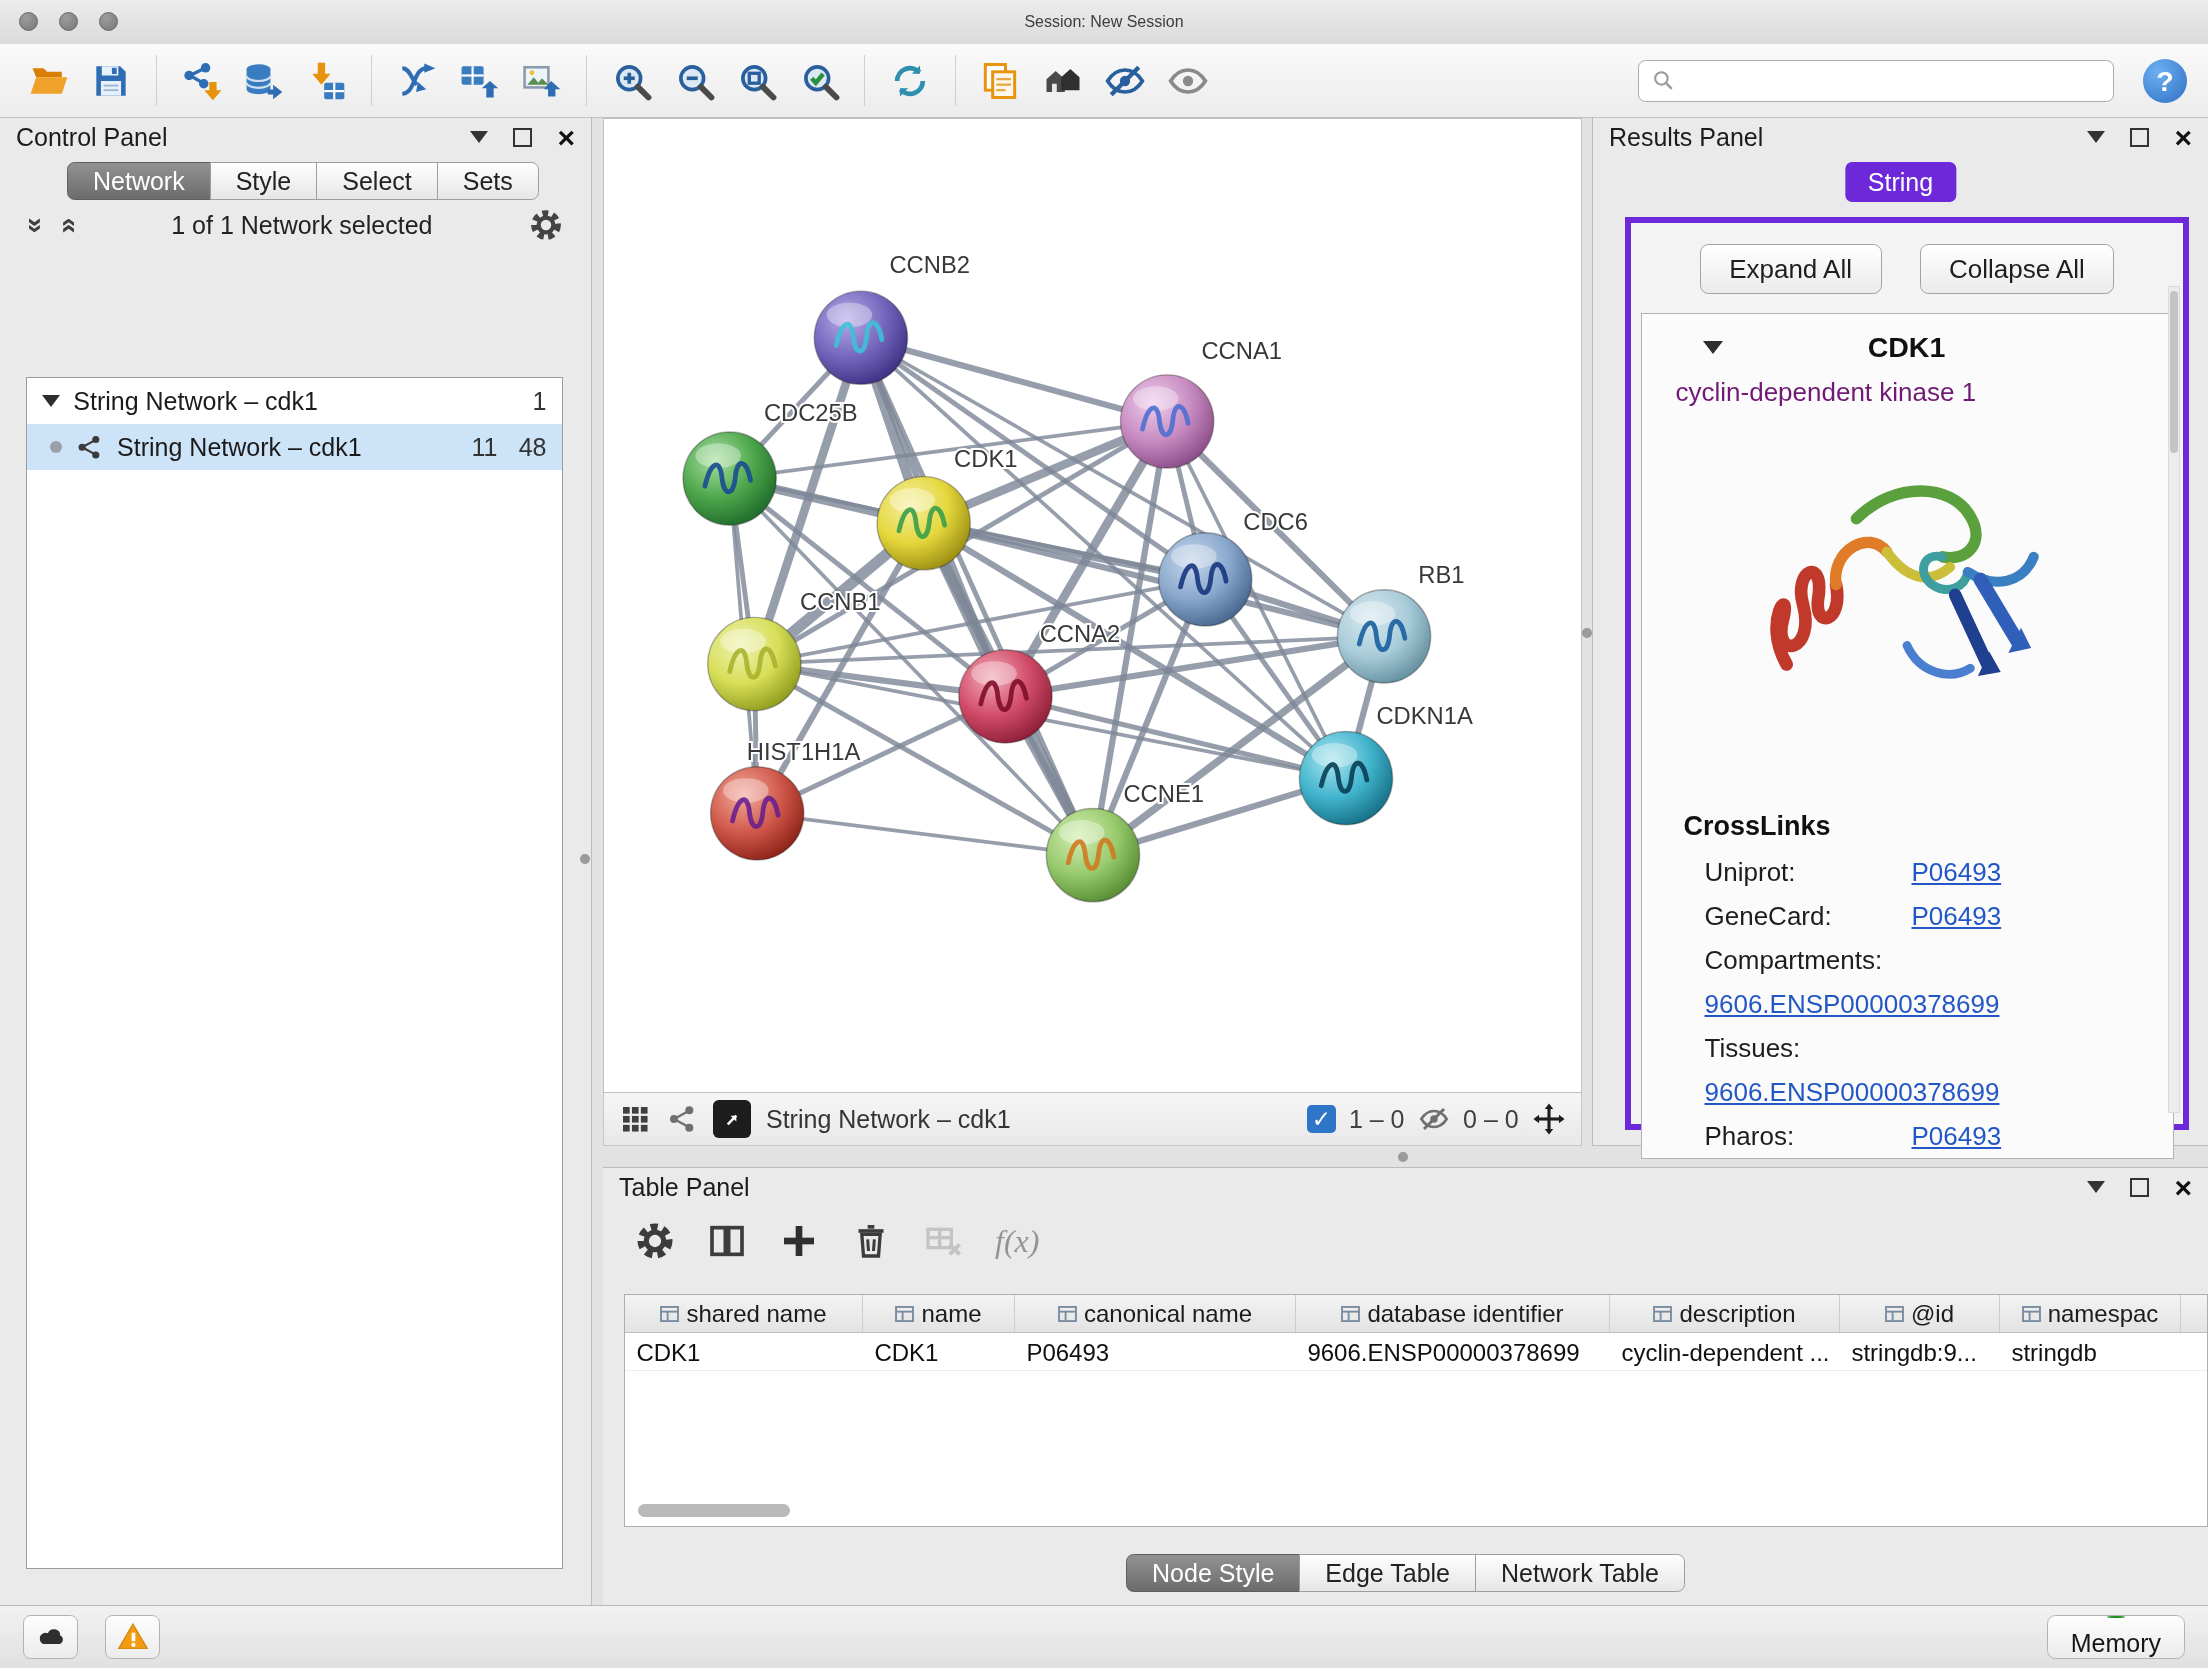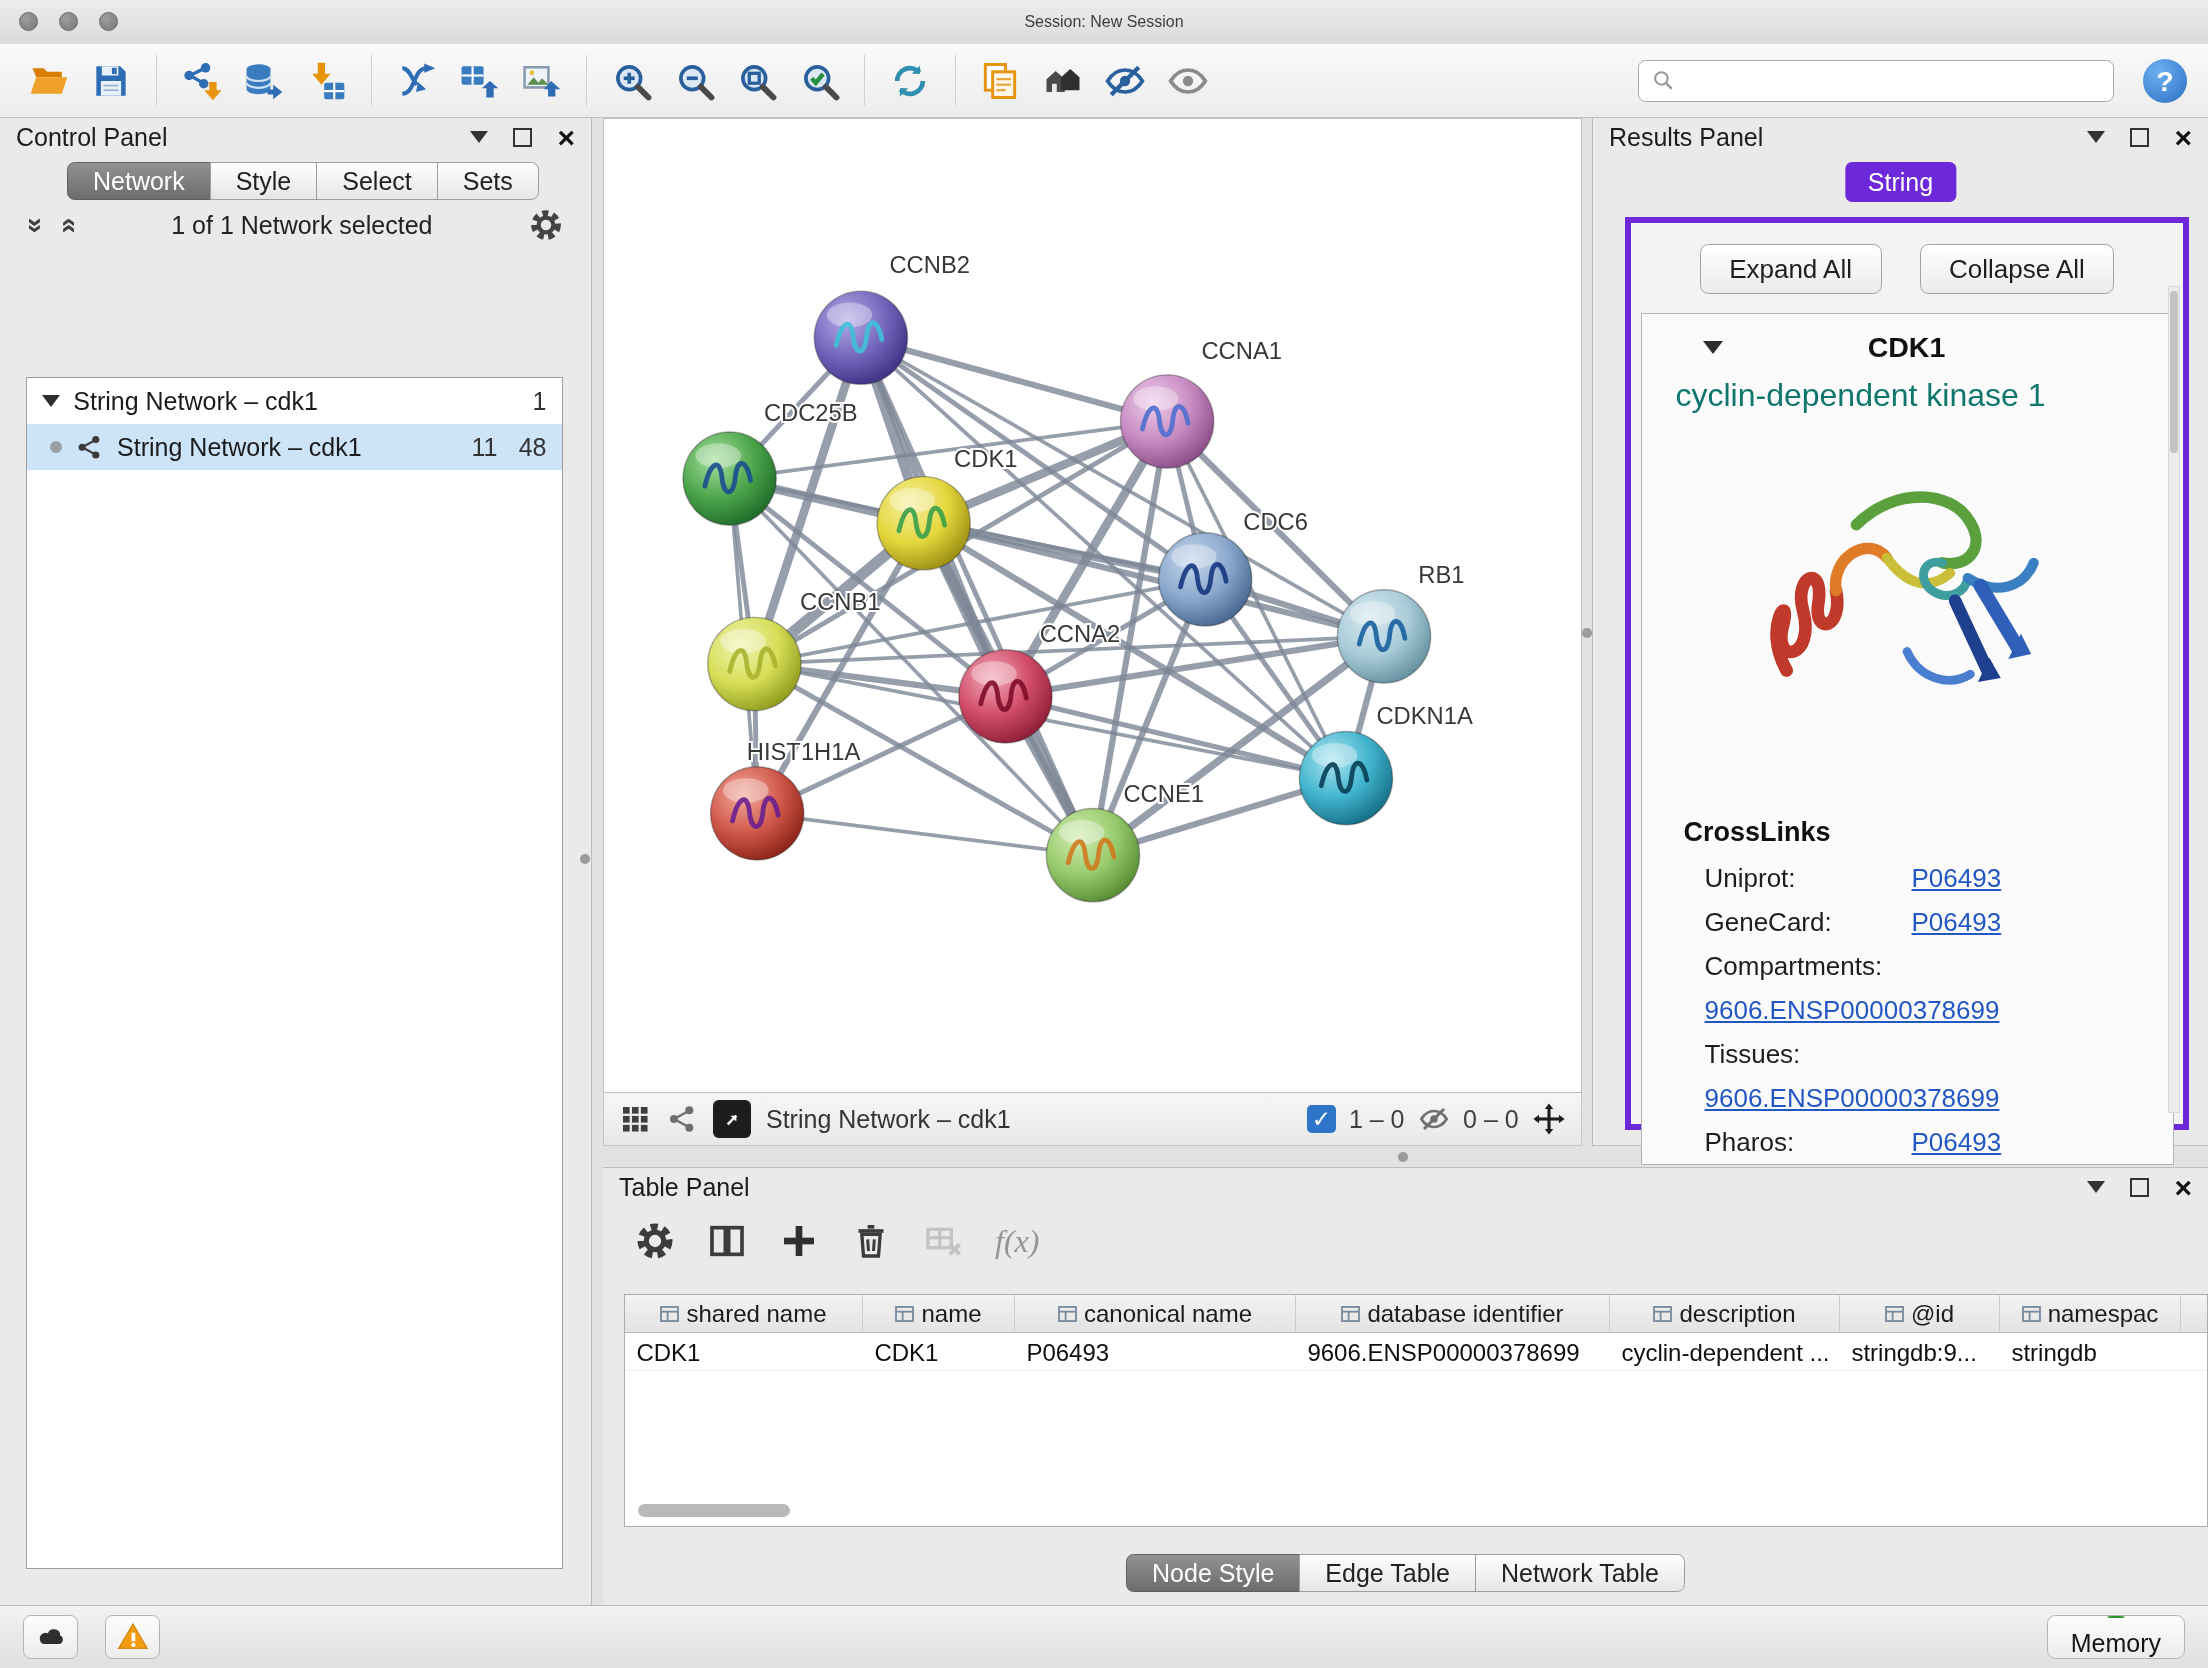--- a/index.html
+++ b/index.html
@@ -77,21 +77,21 @@
   .rp-card { position:absolute; left:32px; right:19px; top:99px; bottom:15px;
     border:6px solid #6d28d9; background:#f3f3f3; }
   .rp-buttons { display:flex; justify-content:center; gap:38px; padding:21px 0 19px; }
   .rp-btn { font-family:"Liberation Sans",sans-serif; font-size:26px; color:#1e1e1e; padding:8.6px 28.5px;
     border:1px solid #a3a3a3; border-radius:8.6px; background:linear-gradient(#fff,#ebebeb); }
   .cdk-section { margin:0 9.5px 13.3px; border:1px solid #b3b3b3; background:#fbfbfb; }
   .cdk-header { display:flex; align-items:center; padding:17px 0 11.4px; }
   .cdk-header .caret { width:0; height:0; border-left:10.5px solid transparent; border-right:10.5px solid transparent;
     border-top:13.3px solid #2e2e2e; margin-left:61px; }
   .cdk-title { flex:1; text-align:center; font-weight:bold; font-size:28.5px; color:#101010; margin-right:82px; }
-  .cdk-desc { font-size:32px; color:#0f766e; padding:1.9px 34px 9.5px; }
+  .cdk-desc { font-size:26px; color:#701a75; padding:1.9px 34px 9.5px; }
   .protein-figure { height:380px; display:flex; align-items:center; justify-content:center; }
   .cl-title { font-weight:bold; font-size:27px; color:#101010; padding:13.3px 0 7.6px 42px; }
   .cl-row { line-height:44px; padding-left:63px; font-size:26px; color:#1d1d1d; }
   .cl-label { display:inline-block; width:207px; }
   .cl-link { color:#2257c5; text-decoration:underline; }
   .rp-scrollbar { position:absolute; right:2.9px; top:63px; bottom:11.4px; width:12.4px; background:#ececec; border:1px solid #dadada; }
   .rp-thumb { width:8.6px; height:162px; margin:3.8px auto 0; background:#c3c3c3; border-radius:5.7px; }
 
   
   .table-panel { position:absolute; left:603px; top:1167px; right:0; bottom:63px;

